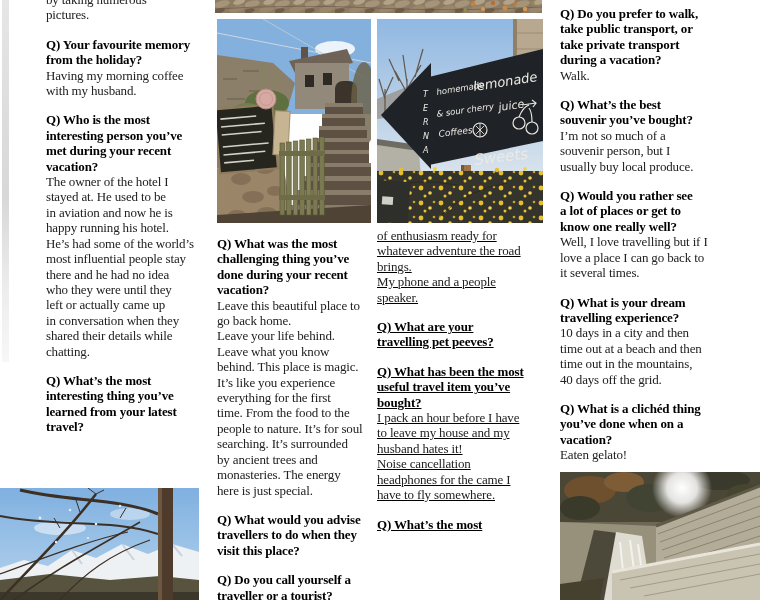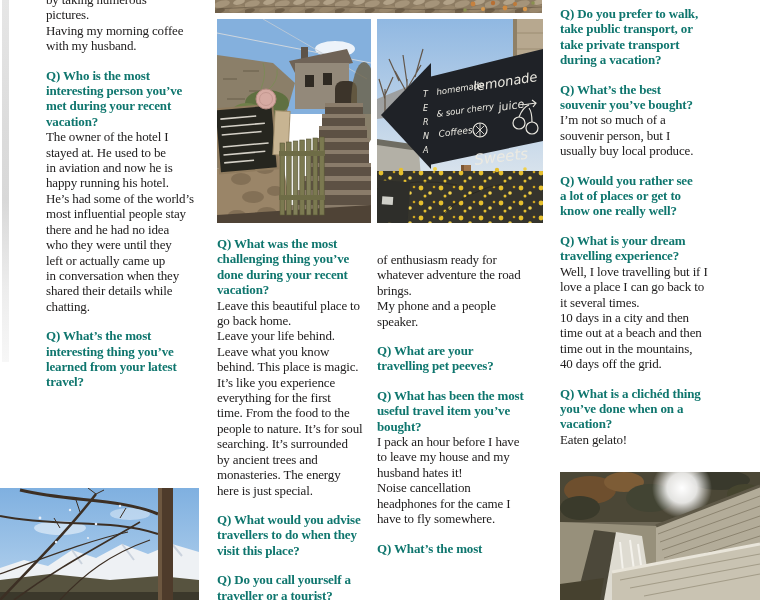--- a/index.html
+++ b/index.html
@@ -2,25 +2,25 @@
 <html><head>
 <meta charset="utf-8">
 <style>
   html,body{margin:0;padding:0;background:#ffffff;}
   .page{position:relative;width:760px;height:600px;background:#ffffff;overflow:hidden;
         font-family:"Liberation Serif", serif;}
   .edge{position:absolute;left:2px;top:0;width:7px;height:362px;
         background:linear-gradient(180deg,#e6e6e6 0%,#dcdcdc 35%,#d8d8d8 55%,#ededed 80%,#f7f7f7 100%);}
   .col{position:absolute;}
   .t{margin:0;white-space:pre;font-size:13px;line-height:15.4px;color:#222020;letter-spacing:-0.15px;}
-  .q{font-weight:bold;color:#0f766e;margin-top:14px;}
+  .q{font-weight:bold;color:#000000;margin-top:14px;}
   .col .t:first-child{margin-top:0;}
   .c1{left:46px;top:-8px;width:160px;}
   .c2{left:217px;top:236px;width:162px;}
-  .c3{left:377px;top:252px;width:170px;}
+  .c3{left:377px;top:228px;width:170px;text-decoration:underline;}
   .c4{left:560px;top:6px;width:170px;}
   .photo{position:absolute;overflow:hidden;}
   .photo svg{display:block;width:100%;height:100%;}
   .p-strip{left:215px;top:0;width:327px;height:13px;}
   .p-stairs{left:217px;top:19px;width:154px;height:204px;}
   .p-lemon{left:377px;top:19px;width:166px;height:204px;}
   .p-mount{left:0;top:488px;width:199px;height:112px;}
   .p-canyon{left:560px;top:472px;width:200px;height:128px;}
   .chalk{font-family:"DejaVu Sans", sans-serif;font-style:italic;fill:#eceae2;}
 </style>
@@ -273,20 +273,22 @@
       <polygon points="52,100 200,72 200,128 52,128" fill="#c9c3b2"></polygon>
       <path d="M52,100 L200,72" stroke="#e9e5da" stroke-width="3"></path>
       <path d="M60,108 L200,82 M70,116 L200,92 M84,124 L200,102" stroke="#a39c88" stroke-width="1.2"></path>
       <polygon points="0,112 44,106 40,128 0,128" fill="#46412f"></polygon>
     </svg>
   </div>
 
   <div class="col c1">
     <p class="t a">by taking numerous
 pictures.</p>
+    <p class="t q">Q) Your favourite memory
+from the holiday?</p>
     <p class="t a">Having my morning coffee
 with my husband.</p>
     <p class="t q">Q) Who is the most
 interesting person you’ve
 met during your recent
 vacation?</p>
     <p class="t a">The owner of the hotel I
 stayed at. He used to be
 in aviation and now he is
 happy running his hotel.
@@ -347,33 +349,34 @@
 headphones for the came I
 have to fly somewhere.</p>
     <p class="t q">Q) What’s the most</p>
   </div>
 
   <div class="col c4">
     <p class="t q">Q) Do you prefer to walk,
 take public transport, or
 take private transport
 during a vacation?</p>
+    <p class="t a">Walk.</p>
     <p class="t q">Q) What’s the best
 souvenir you’ve bought?</p>
     <p class="t a">I’m not so much of a
 souvenir person, but I
 usually buy local produce.</p>
     <p class="t q">Q) Would you rather see
 a lot of places or get to
 know one really well?</p>
-    <p class="t q">Q) What is your dream
-travelling experience?</p>
     <p class="t a">Well, I love travelling but if I
 love a place I can go back to
 it several times.</p>
+    <p class="t q">Q) What is your dream
+travelling experience?</p>
     <p class="t a">10 days in a city and then
 time out at a beach and then
 time out in the mountains,
 40 days off the grid.</p>
     <p class="t q">Q) What is a clichéd thing
 you’ve done when on a
 vacation?</p>
     <p class="t a">Eaten gelato!</p>
   </div>
 

